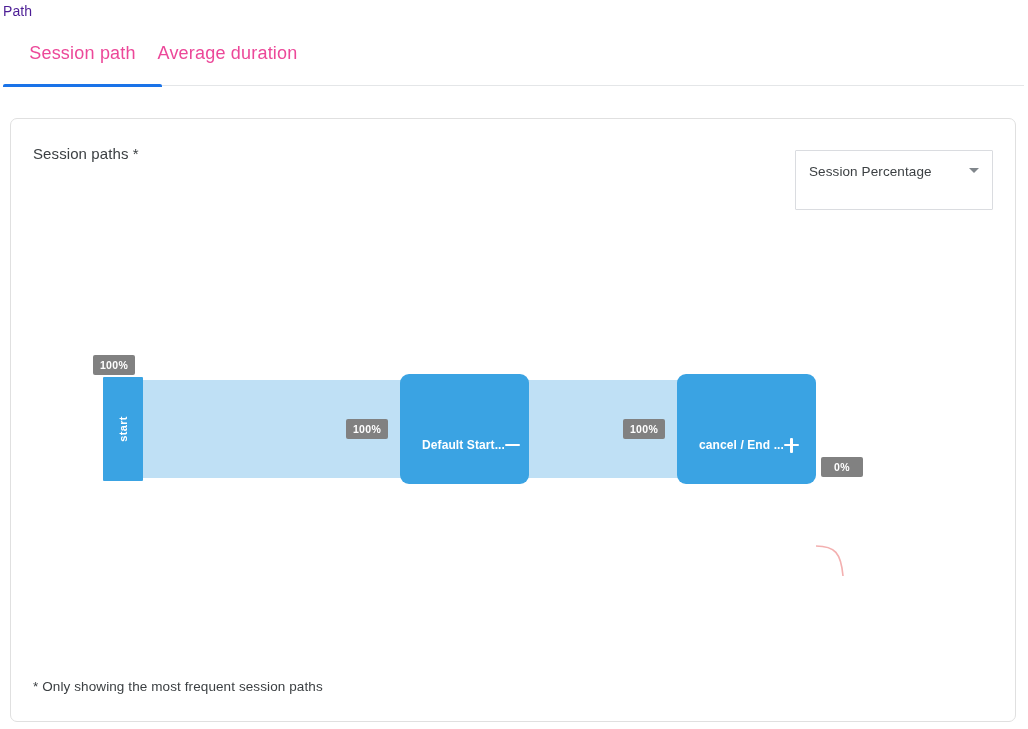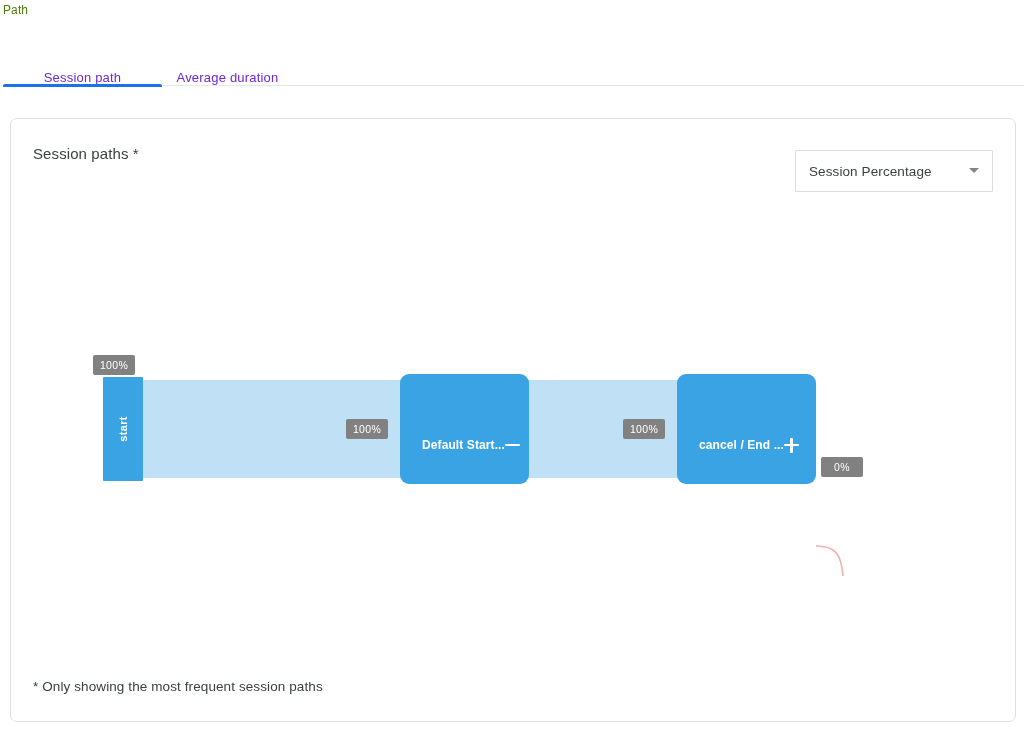--- a/index.html
+++ b/index.html
@@ -17,22 +17,22 @@
     position: relative;
     width: 1028px;
     height: 729px;
   }
 
   
   .page-title {
     position: absolute;
     left: 3px;
     top: 3px;
-    font-size: 12px;
-    color: #4d7c0f;
+    font-size: 14px;
+    color: #4c1d95;
     letter-spacing: .1px;
   }
 
   
   .tabs {
     position: absolute;
     left: 0;
     top: 43px;
     width: 1024px;
     height: 45px;
@@ -43,24 +43,24 @@
     top: 42px;
     width: 1021px;
     height: 1px;
     background: #e4e6e8;
   }
   .tab {
     position: absolute;
     top: 0;
     height: 42px;
     display: flex;
-    align-items: flex-end;
+    align-items: flex-start;
     justify-content: center;
-    font-size: 13px;
-    color: #6d28d9;
+    font-size: 18px;
+    color: #ec4899;
     letter-spacing: .2px;
     cursor: pointer;
   }
   .tab-0 { left: 3px;   width: 159px; }
   .tab-1 { left: 150px; width: 155px; }
   .tab-underline {
     position: absolute;
     left: 3px;
     top: 41px;
     width: 159px;
@@ -91,21 +91,21 @@
     color: #3c4043;
     letter-spacing: .1px;
   }
 
   
   .dropdown {
     position: absolute;
     left: 784px;
     top: 31px;
     width: 198px;
-    height: 42px;
+    height: 60px;
     border: 1px solid #dadce0;
     border-radius: 1px;
     background: #fff;
     box-sizing: border-box;
     cursor: pointer;
   }
   .dropdown-value {
     position: absolute;
     left: 13px;
     top: 0;
@@ -217,21 +217,21 @@
     background: #ffffff;
     border-radius: 1px;
   }
 
   
   .badge {
     position: absolute;
     background: #818181;
     color: #ffffff;
     font-size: 10.5px;
-    font-weight: normal;
+    font-weight: bold;
     letter-spacing: .3px;
     display: flex;
     align-items: center;
     justify-content: center;
     border-radius: 2px;
     height: 20px;
     box-sizing: border-box;
   }
 
   

